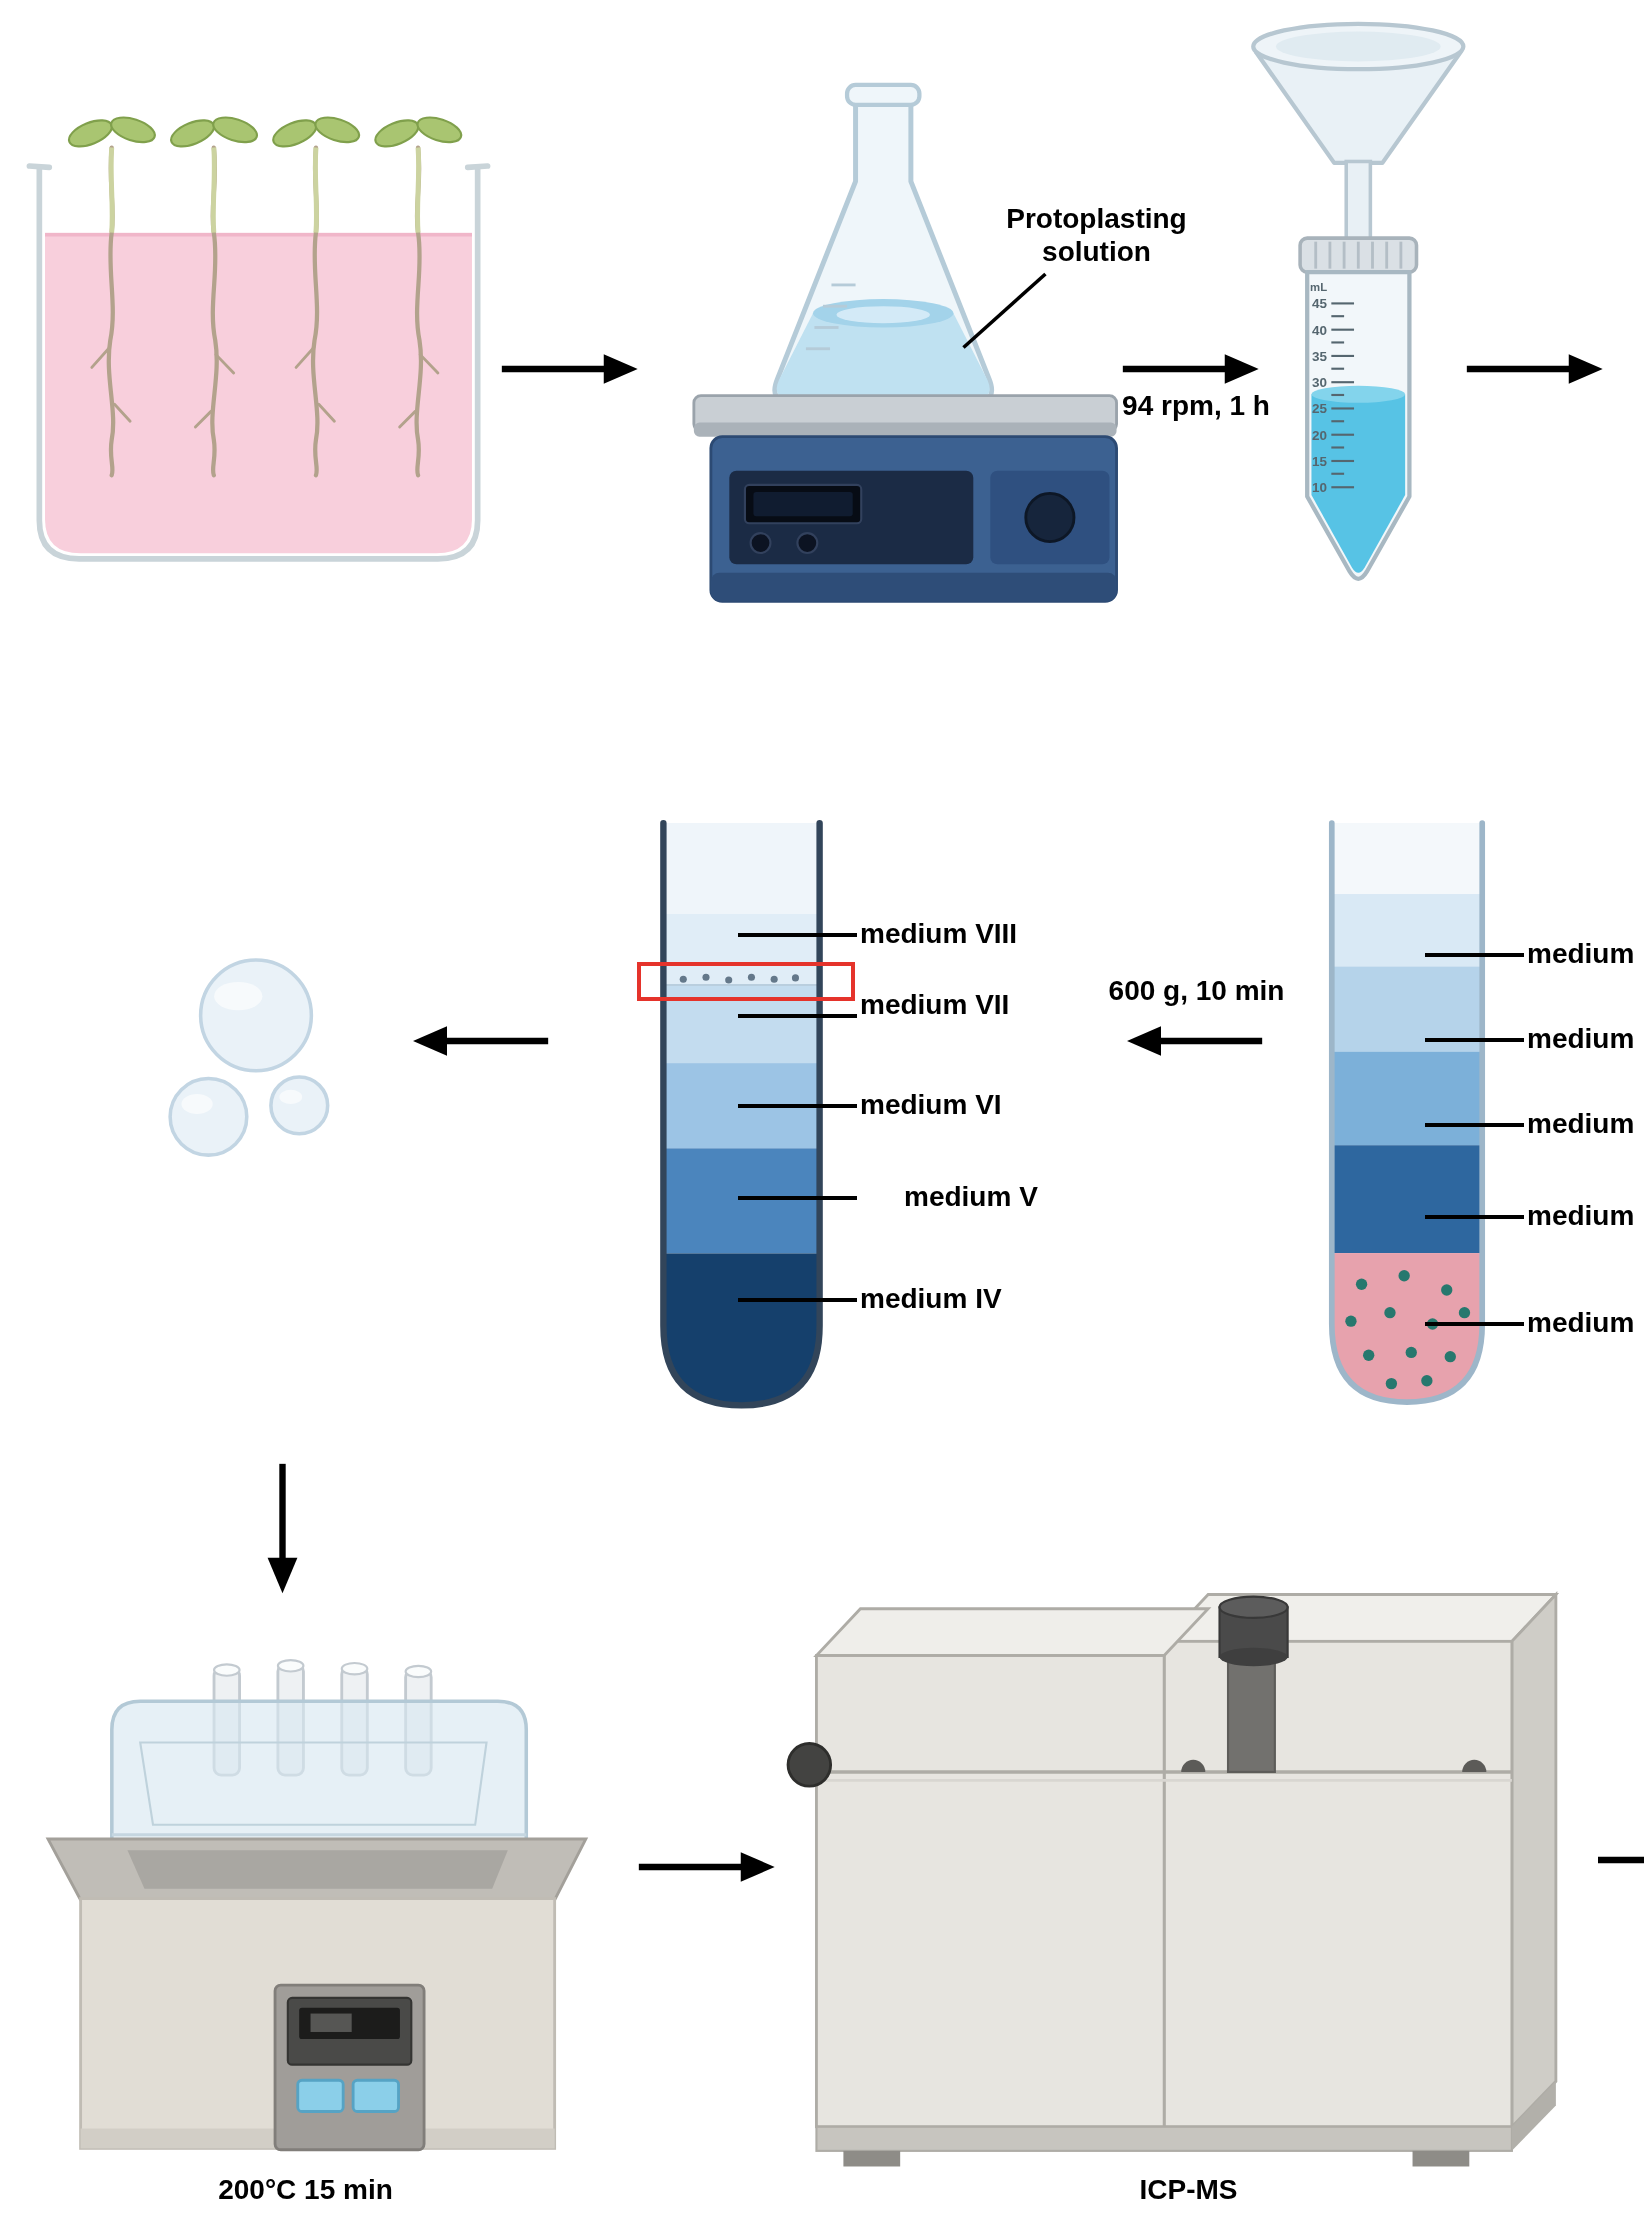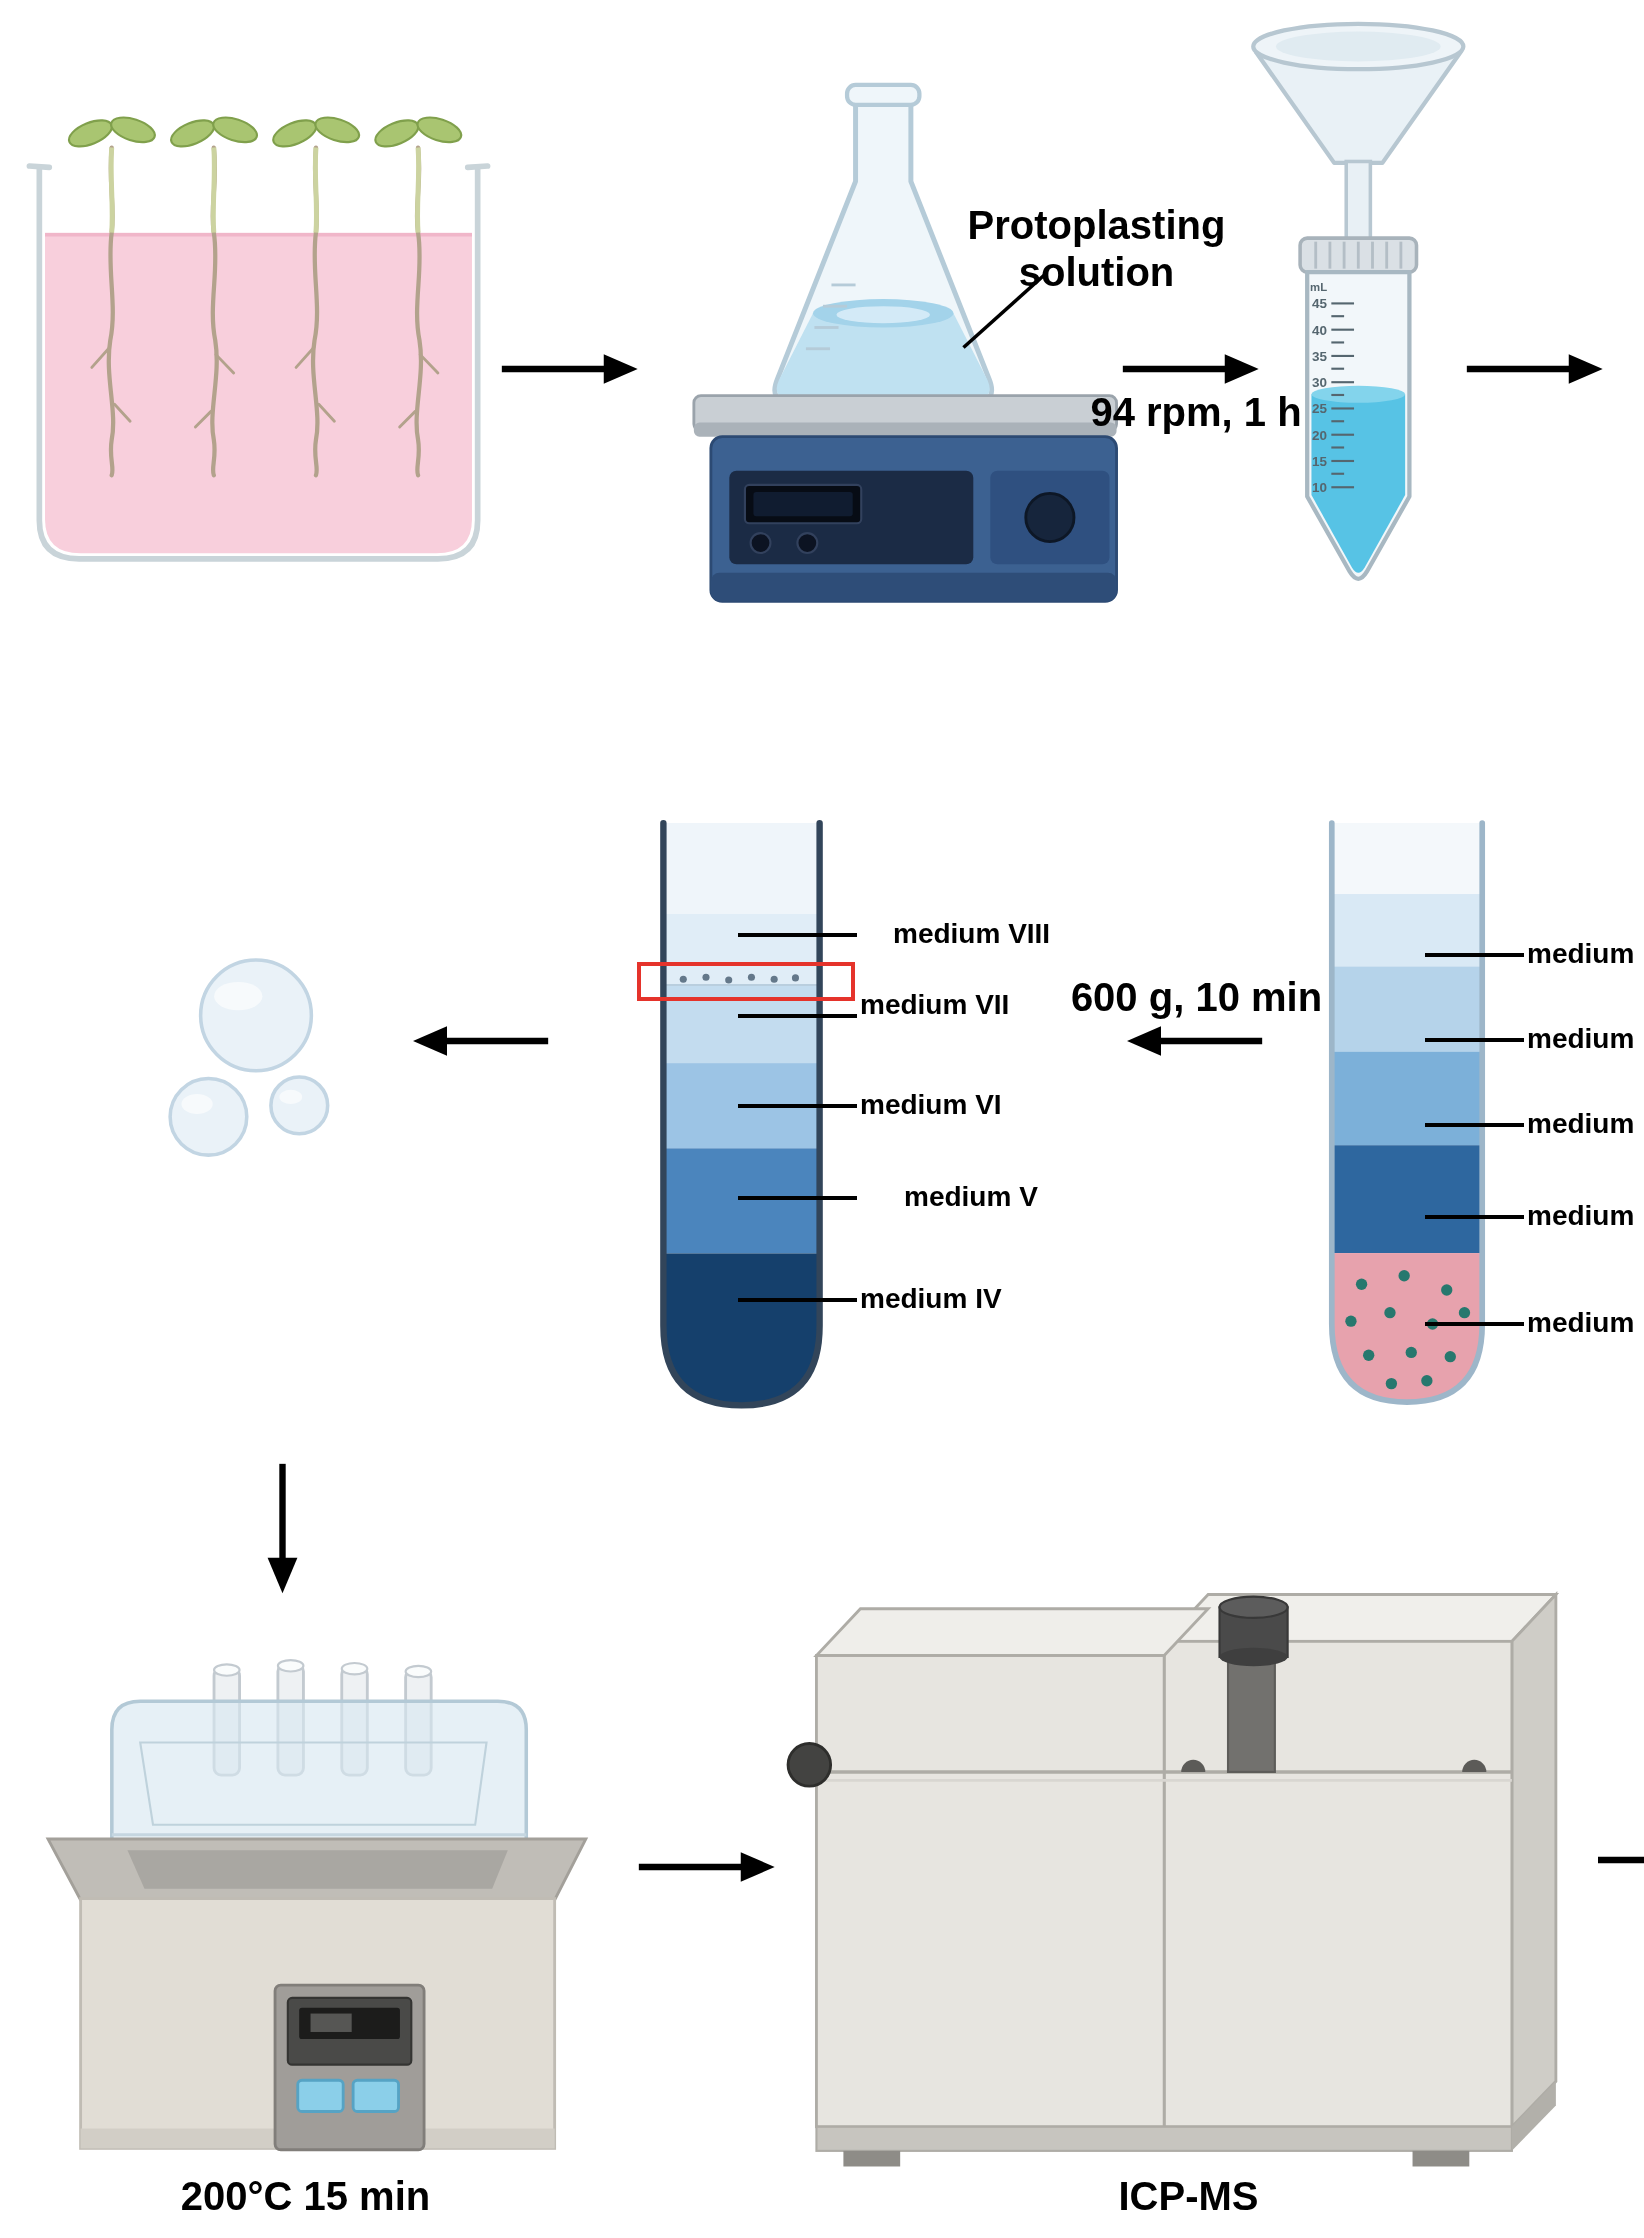--- a/index.html
+++ b/index.html
@@ -1,20 +1,20 @@
 <!DOCTYPE html>
 <html style="font-size:11.4px"><head>
 <meta charset="utf-8">
 <style>
   html,body{margin:0;padding:0;background:#ffffff;}
   .canvas{position:relative;width:1645px;height:2239px;background:#ffffff;overflow:hidden;
           font-family:"Liberation Sans",sans-serif;}
   .canvas svg{position:absolute;overflow:visible;}
   .lbl{position:absolute;font-weight:700;color:#000;text-align:center;white-space:pre-line;
-       font-size:40px;line-height:1.18;}
+       font-size:28px;line-height:1.18;}
   .tube-label{position:absolute;font-weight:700;color:#000;font-size:28px;white-space:nowrap;}
   .tick{position:absolute;height:4.3px;background:#000;}
   .arrow line{stroke:#000;stroke-width:9;}
   .arrow polygon{fill:#000;stroke:none;}
   .highlight-box{position:absolute;border:4.3px solid #e5332b;background:transparent;}
   .grad-num{font-size:19px;font-weight:700;fill:#55666f;text-anchor:end;}
   .grad-unit{font-size:16px;font-weight:700;fill:#55666f;text-anchor:end;}
 </style>
 </head>
 <body>
@@ -239,21 +239,21 @@
     <path d="M20,10 L20,718 Q20,830 130,830 Q240,830 240,718 L240,10" fill="none" stroke="#32455a" stroke-width="9" stroke-linecap="round"></path>
   </svg>
 
   <div class="highlight-box" style="left:637px;top:962px;width:210px;height:31px"></div>
 
   <div class="tick" style="left:738px;top:933px;width:119px"></div>
   <div class="tick" style="left:738px;top:1014px;width:119px"></div>
   <div class="tick" style="left:738px;top:1104px;width:119px"></div>
   <div class="tick" style="left:738px;top:1196px;width:119px"></div>
   <div class="tick" style="left:738px;top:1298px;width:119px"></div>
-  <div class="tube-label" style="left:893px;top:918px">medium VIII</div>
+  <div class="tube-label" style="left:860px;top:918px">medium VIII</div>
   <div class="tube-label" style="left:860px;top:989px">medium VII</div>
   <div class="tube-label" style="left:860px;top:1089px">medium VI</div>
   <div class="tube-label" style="left:904px;top:1181px">medium V</div>
   <div class="tube-label" style="left:860px;top:1283px">medium IV</div>
 
   <svg class="arrow" style="left:413px;top:1021px" width="138" height="40" viewBox="0 0 195 56">
     <line x1="191" y1="28" x2="43" y2="28"></line>
       <polygon points="48,7 0,28 48,49"></polygon>
   </svg>
 

